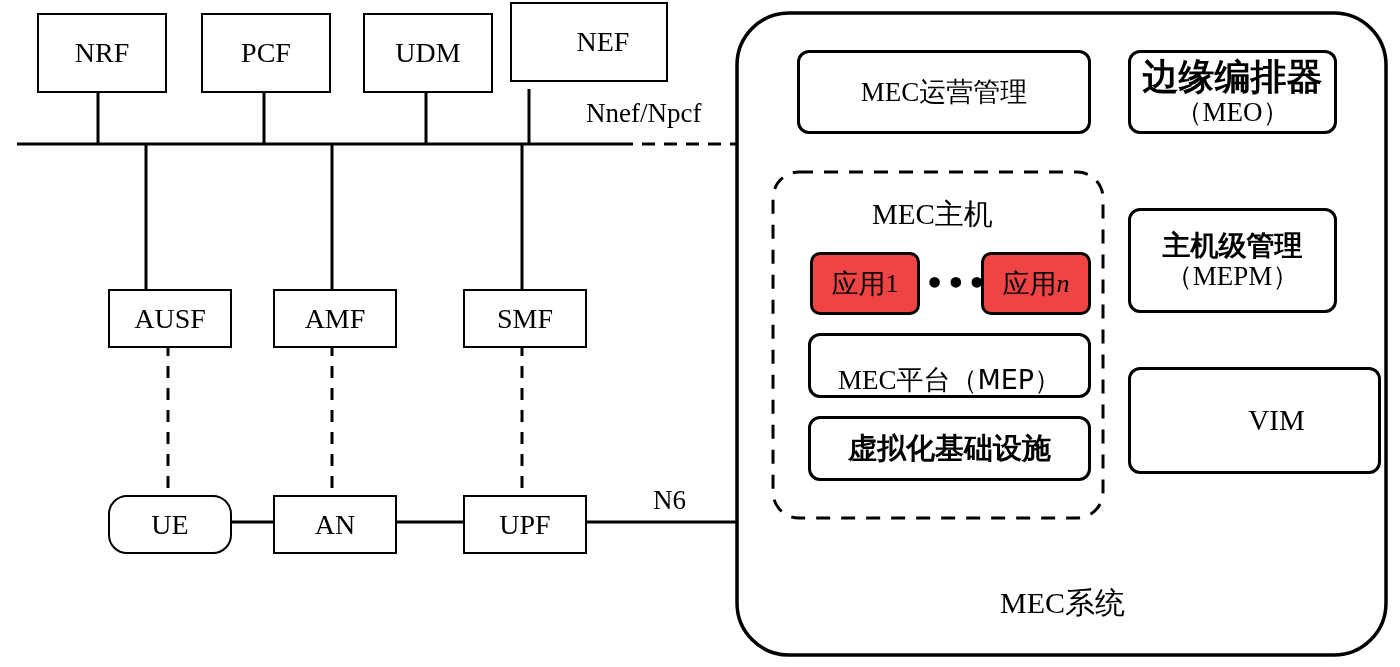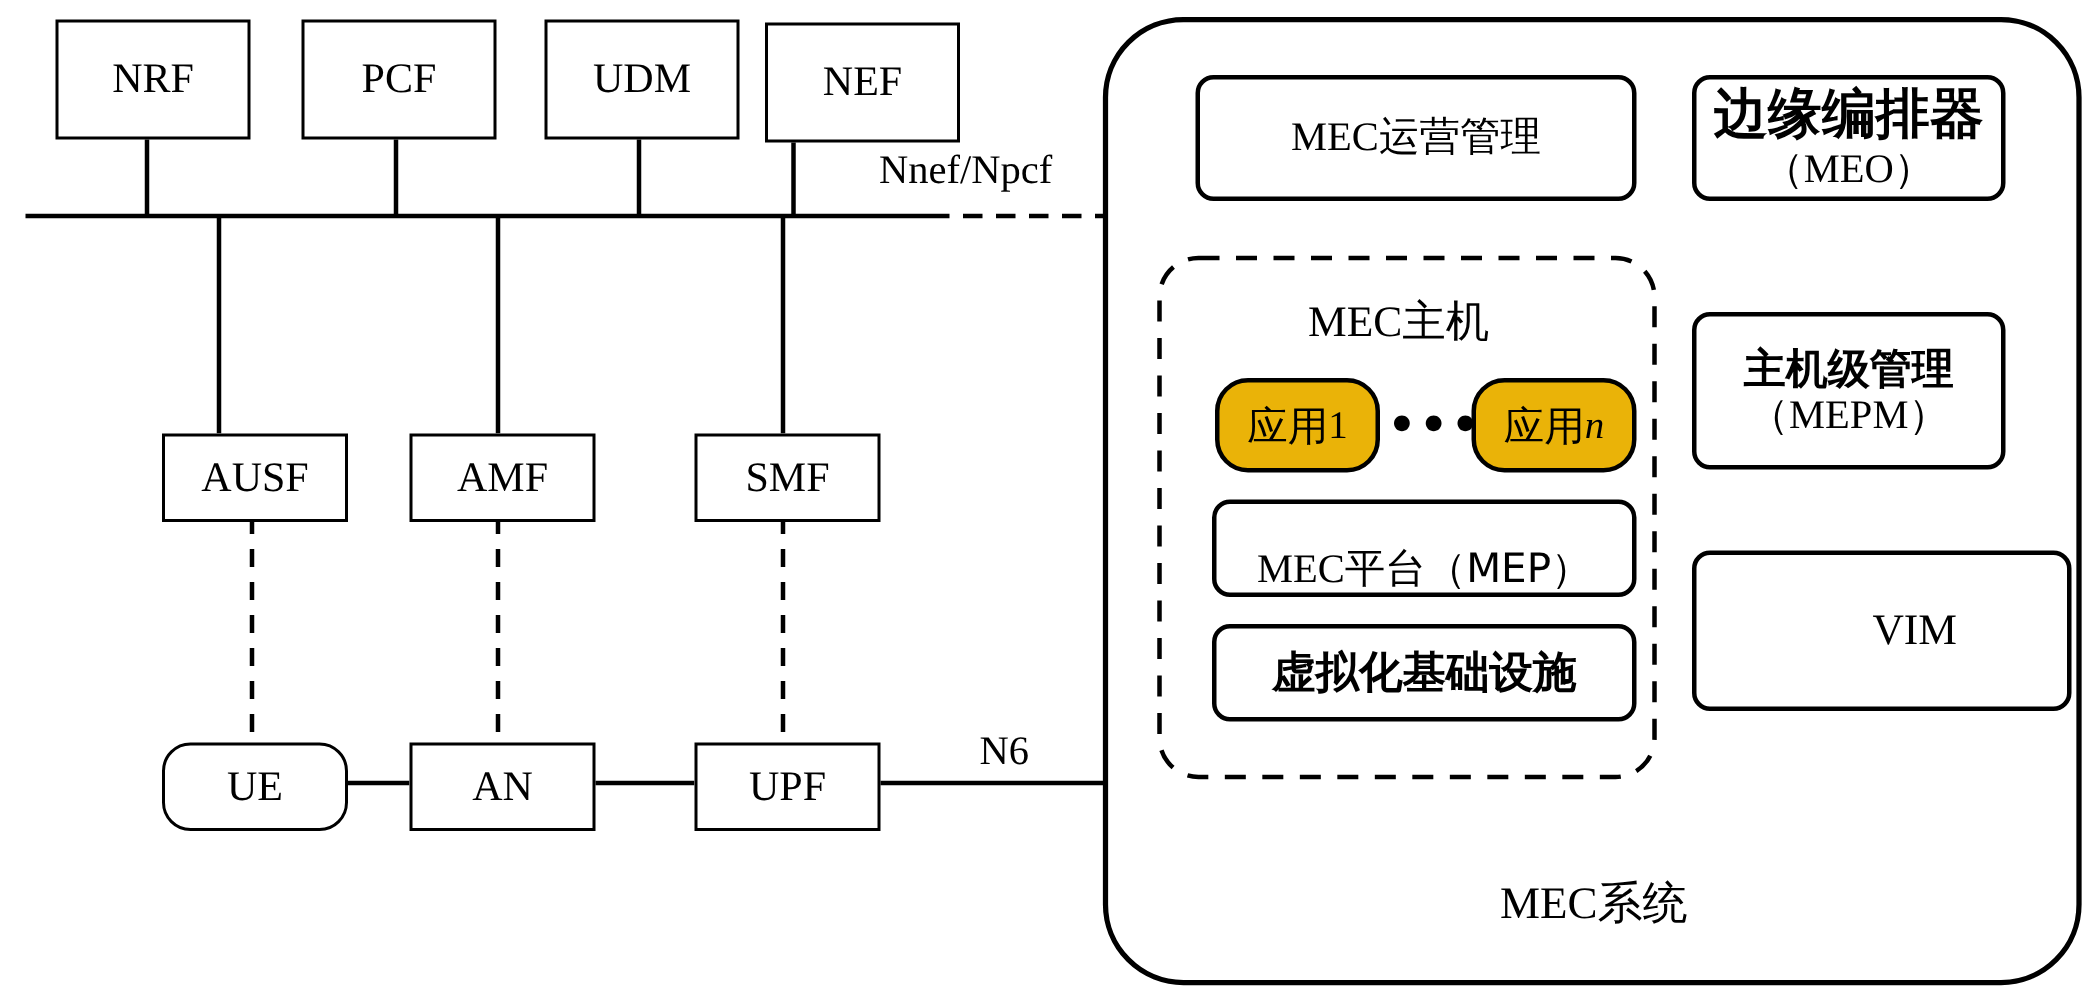--- a/index.html
+++ b/index.html
@@ -5,21 +5,21 @@
   html,body{margin:0;padding:0;background:#ffffff;}
   #stage{position:relative;width:1400px;height:667px;background:#ffffff;overflow:hidden;
          font-family:"Liberation Serif","DejaVu Serif",serif;color:#000000;}
   svg.layer{position:absolute;left:0;top:0;width:1400px;height:667px;overflow:visible;}
 
   .nfbox{position:absolute;border:2px solid #000;background:#fff;display:flex;
          align-items:center;justify-content:center;font-size:28px;line-height:1;font-family:Liberation Serif, serif;}
   .rbox{position:absolute;border:3px solid #000;background:#fff;border-radius:12px;
         display:flex;flex-direction:column;align-items:center;justify-content:center;
         text-align:center;line-height:1.12;}
-  .appbox{position:absolute;border:3px solid #000;background:#eab308;border-radius:22px;
+  .appbox{position:absolute;border:3px solid #000;background:#ef4444;border-radius:10px;
           display:flex;align-items:center;justify-content:center;font-size:27px;}
   .lbl{position:absolute;font-size:27px;white-space:nowrap;line-height:1;}
   .cn{font-family:"DejaVu Sans","Liberation Sans",sans-serif;}
   .cnb{font-family:"DejaVu Sans","Liberation Sans",sans-serif;font-weight:bold;}
   .mix{font-size:27px;}
   .mix .hz{font-family:"DejaVu Sans","Liberation Sans",sans-serif;}
   .ital{font-style:italic;}
   .dots{position:absolute;font-size:30px;letter-spacing:2px;font-weight:bold;
         font-family:"DejaVu Sans",sans-serif;}
 </style>
@@ -58,21 +58,21 @@
 
   <div class="nfbox" style="left:37px;top:13px;width:126px;height:76px;">
     <span>NRF</span>
   </div>
   <div class="nfbox" style="left:201px;top:13px;width:126px;height:76px;">
     <span>PCF</span>
   </div>
   <div class="nfbox" style="left:363px;top:13px;width:126px;height:76px;">
     <span>UDM</span>
   </div>
-  <div class="nfbox" style="left:510px;top:15px;width:126px;height:76px;">
+  <div class="nfbox" style="left:510px;top:2px;width:126px;height:76px;padding-left:28px;">
     <span>NEF</span>
   </div>
 
   <div class="nfbox" style="left:108px;top:289px;width:120px;height:55px;">
     <span>AUSF</span>
   </div>
   <div class="nfbox" style="left:273px;top:289px;width:120px;height:55px;">
     <span>AMF</span>
   </div>
   <div class="nfbox" style="left:463px;top:289px;width:120px;height:55px;">

